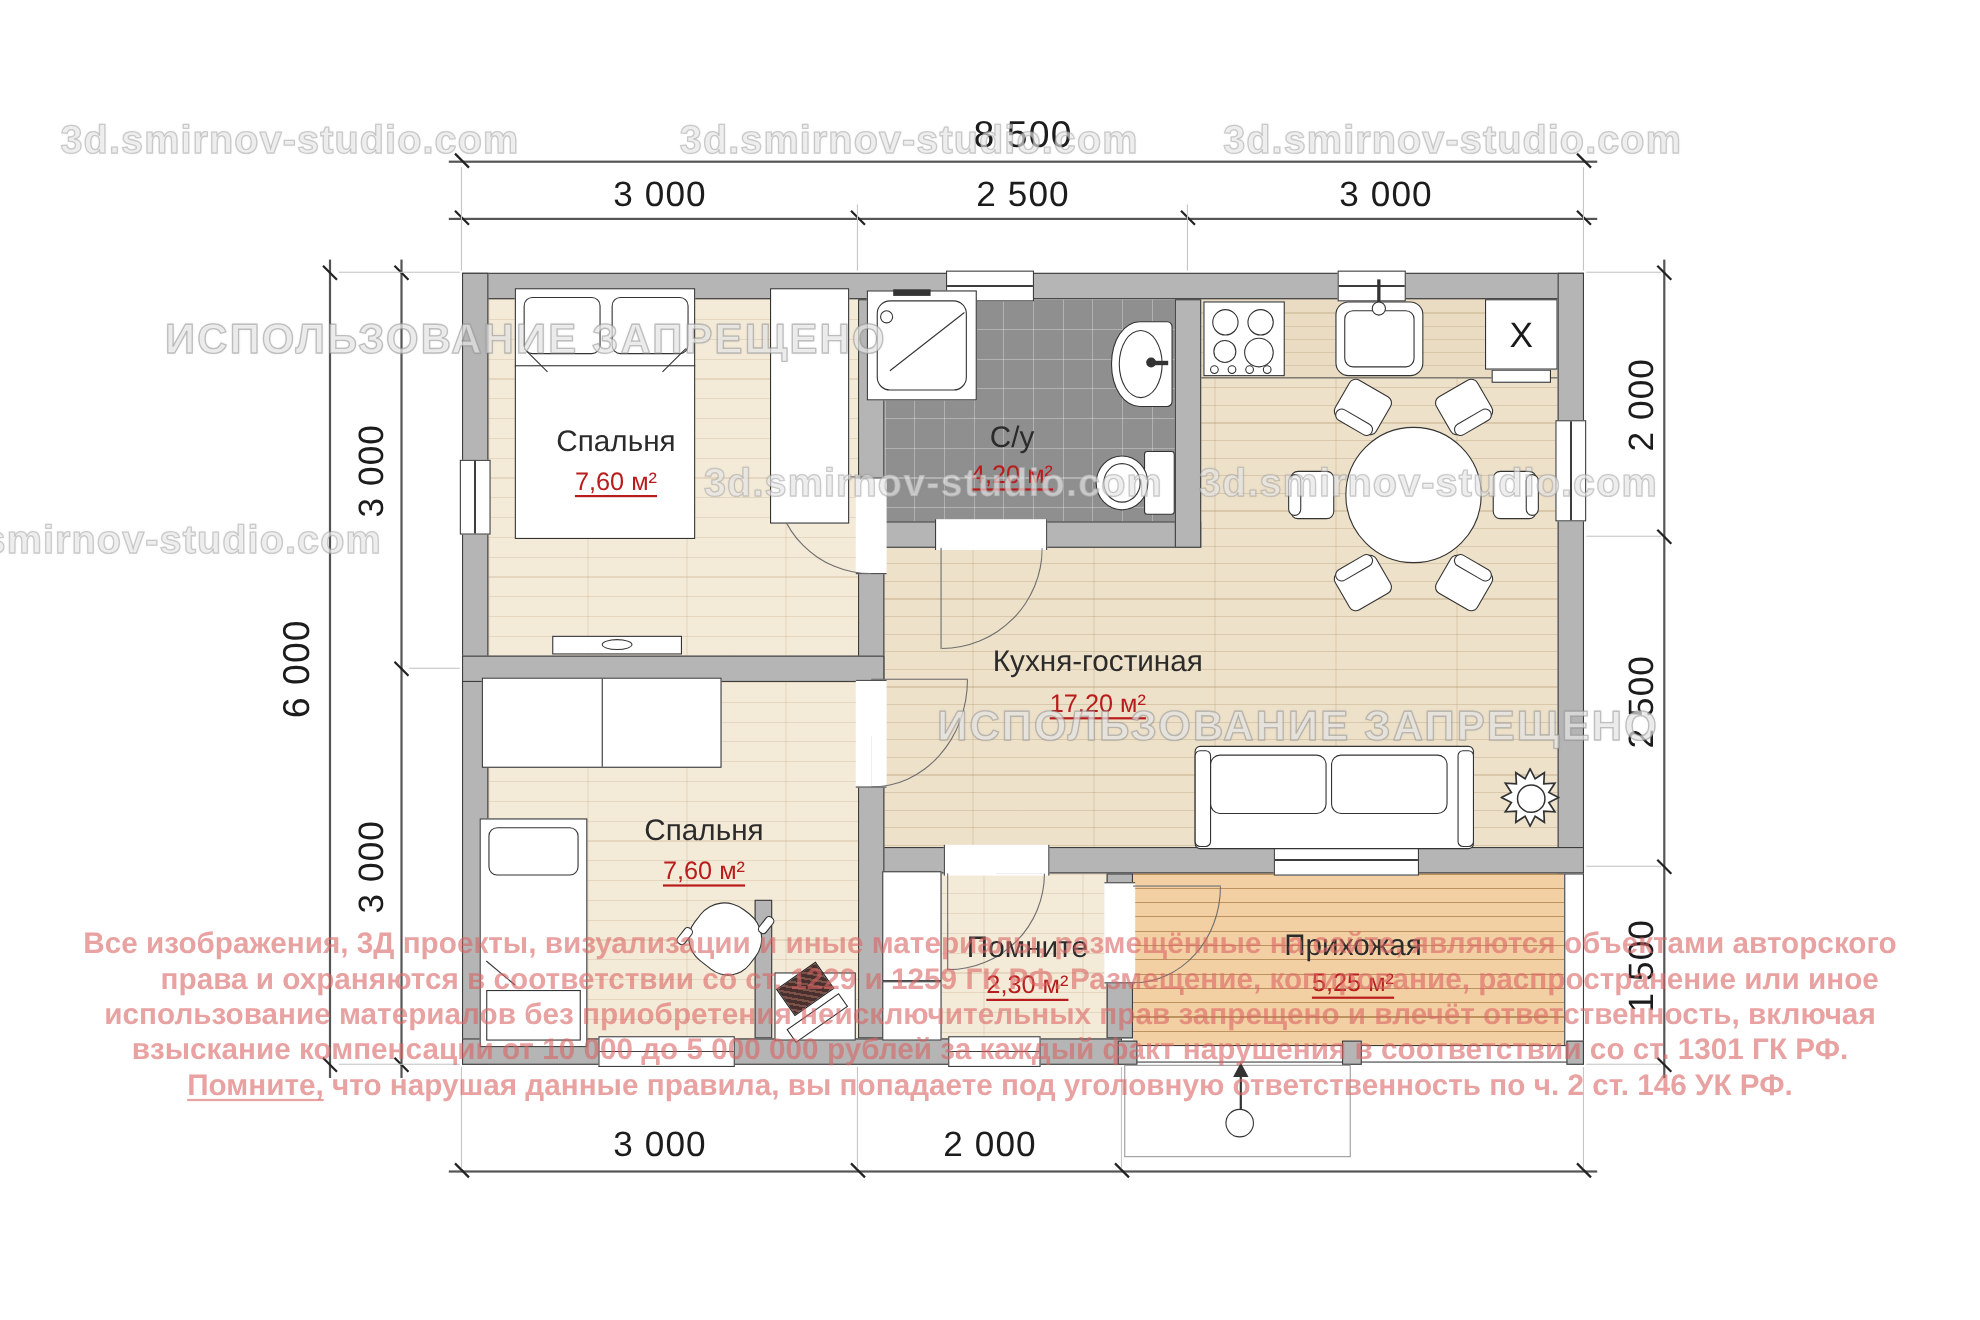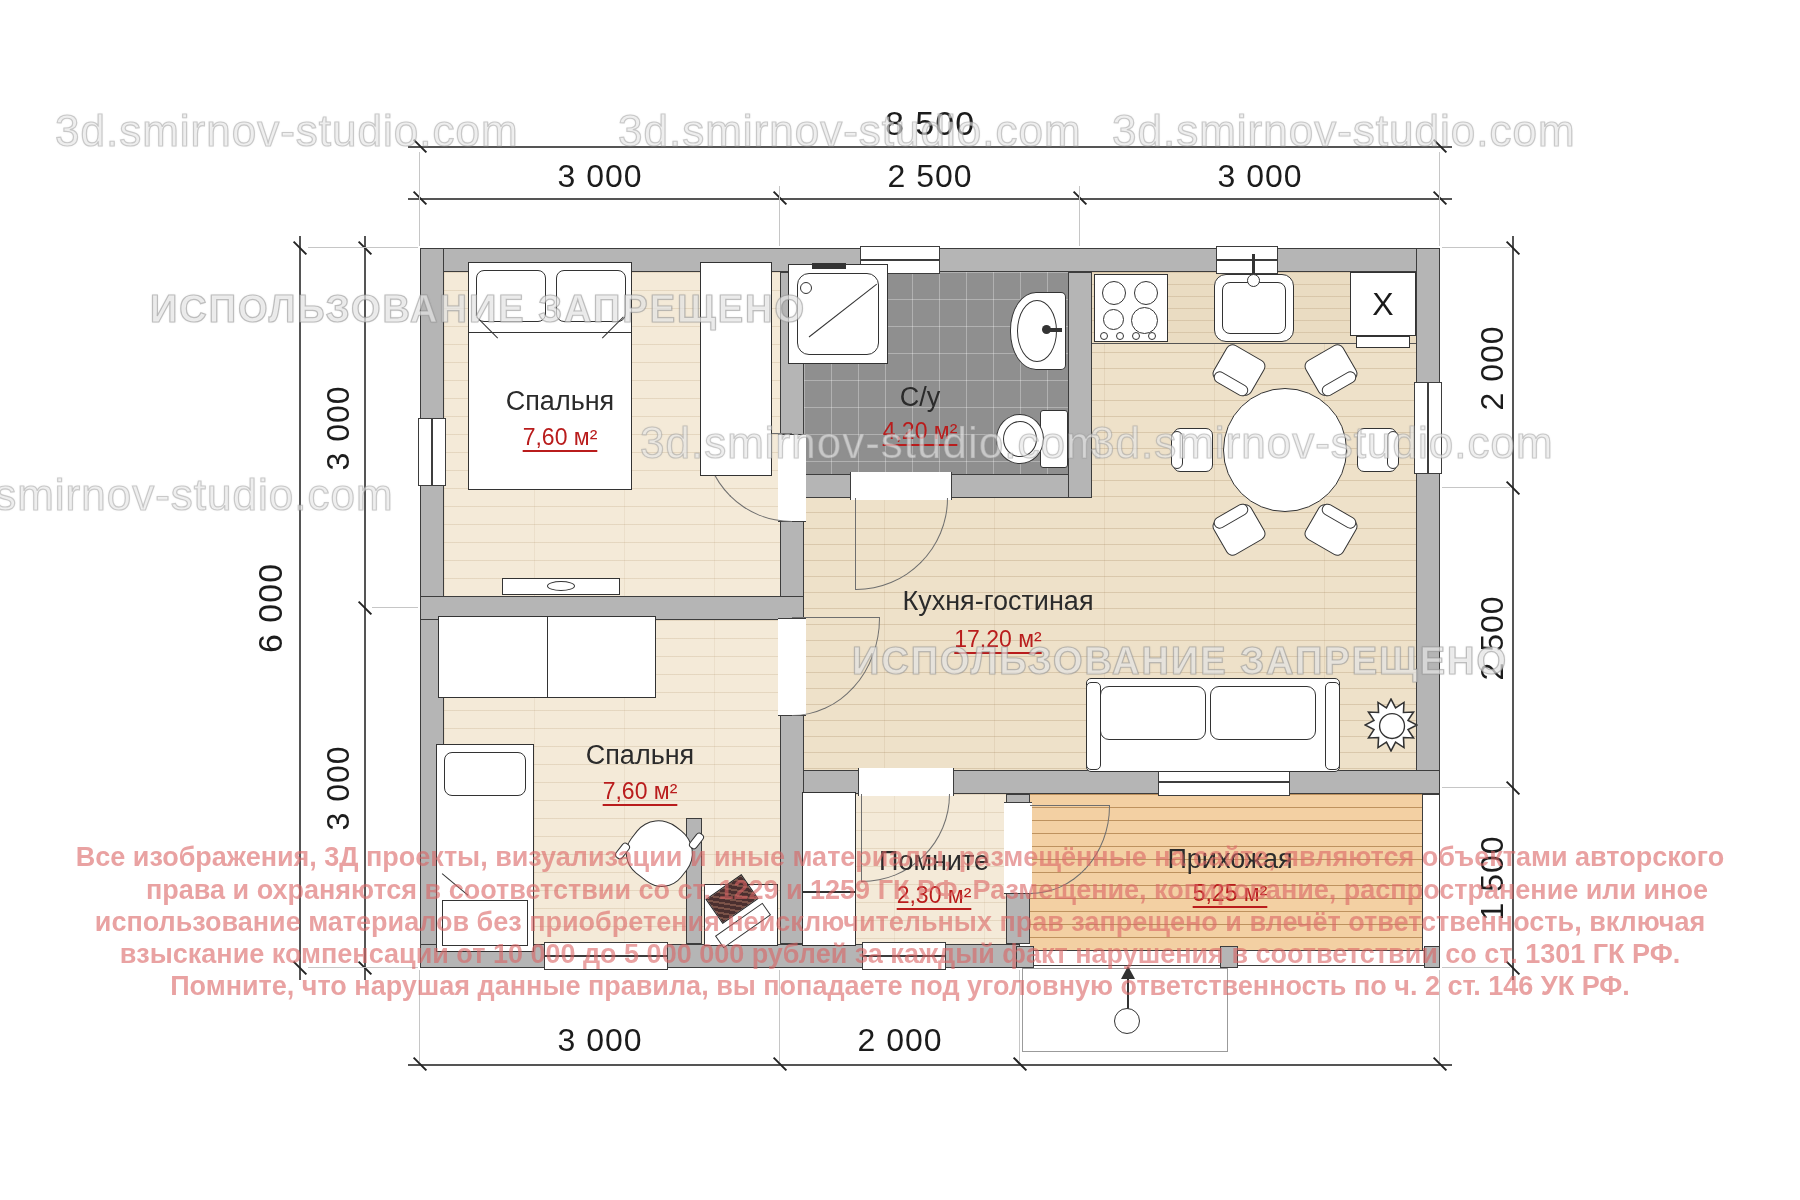--- a/index.html
+++ b/index.html
@@ -33,21 +33,21 @@
      repeating-linear-gradient(to bottom,rgba(146,95,38,.55) 0 1px,transparent 1px 13px);}
   .counter{position:absolute;background-color:#eadcc2;background-image:
      repeating-linear-gradient(to bottom,rgba(165,135,95,.25) 0 1px,transparent 1px 12px);
      border-bottom:1.4px solid #555;box-sizing:border-box;}
   .dimlabel{position:absolute;color:#1c1c1c;font-size:32px;text-align:center;letter-spacing:1px;white-space:nowrap;}
   .dimlabel-rot{position:absolute;color:#1c1c1c;font-size:32px;letter-spacing:1px;white-space:nowrap;
      transform:translate(-50%,-50%) rotate(-90deg);}
   .roomname{position:absolute;color:#2b2b2b;font-size:27px;text-align:center;}
   .roomarea{position:absolute;color:#b91c1c;font-size:23px;text-align:center;
      text-decoration:underline;text-underline-offset:5px;}
-  .wm-site{position:absolute;font-size:44px;font-weight:400;letter-spacing:1px;white-space:nowrap;
+  .wm-site{position:absolute;font-size:36px;font-weight:700;letter-spacing:1px;white-space:nowrap;
      color:rgba(255,255,255,.5);-webkit-text-stroke:1.2px rgba(150,150,150,.45);
      text-shadow:0 0 2px rgba(150,150,150,.35);z-index:60;}
   .wm-forbid{position:absolute;font-size:38px;font-weight:700;letter-spacing:2px;white-space:nowrap;
      color:rgba(255,255,255,.55);-webkit-text-stroke:1.2px rgba(140,140,140,.5);
      text-shadow:0 0 2px rgba(140,140,140,.4);z-index:60;}
   .red-line{position:absolute;left:0;width:1800px;text-align:center;font-size:27px;font-weight:600;
      color:rgba(219,100,100,.6);white-space:nowrap;z-index:70;}
   .chair{position:absolute;width:44px;height:40px;background:#fff;border:1.5px solid #333;
      border-radius:7px;box-sizing:border-box;}
   .chair .back{position:absolute;left:2px;right:2px;top:-3px;height:10px;background:#fff;
@@ -283,16 +283,16 @@
   <div class="wm-site" style="left:640px;top:418px;">3d.smirnov-studio.com</div>
   <div class="wm-site" style="left:1090px;top:418px;">3d.smirnov-studio.com</div>
   <div class="wm-forbid" style="left:150px;top:288px;">ИСПОЛЬЗОВАНИЕ ЗАПРЕЩЕНО</div>
   <div class="wm-forbid" style="left:852px;top:640px;">ИСПОЛЬЗОВАНИЕ ЗАПРЕЩЕНО</div>
 
   <div class="red-line" style="top:842px;">Все изображения, 3Д проекты, визуализации и иные материалы, размещённые на сайте, являются объектами авторского</div>
   <div class="red-line" style="top:875px;margin-left:27px;">права и охраняются в соответствии со ст. 1229 и 1259 ГК РФ. Размещение, копирование, распространение или иное</div>
   <div class="red-line" style="top:907px;">использование материалов без приобретения неисключительных прав запрещено и влечёт ответственность, включая</div>
   <div class="red-line" style="top:939px;">взыскание компенсации от 10 000 до 5 000 000 рублей за каждый факт нарушения в соответствии со ст. 1301 ГК РФ.</div>
   <div class="red-line" style="top:971px;">
-    <span style="text-underline-offset:4px;">Помните,</span><span> что нарушая данные правила, вы попадаете под уголовную ответственность по ч. 2 ст. 146 УК РФ.</span>
+    <span style="text-decoration:underline;text-underline-offset:4px;">Помните,</span><span> что нарушая данные правила, вы попадаете под уголовную ответственность по ч. 2 ст. 146 УК РФ.</span>
   </div>
 
 </div>
 
 </body></html>

